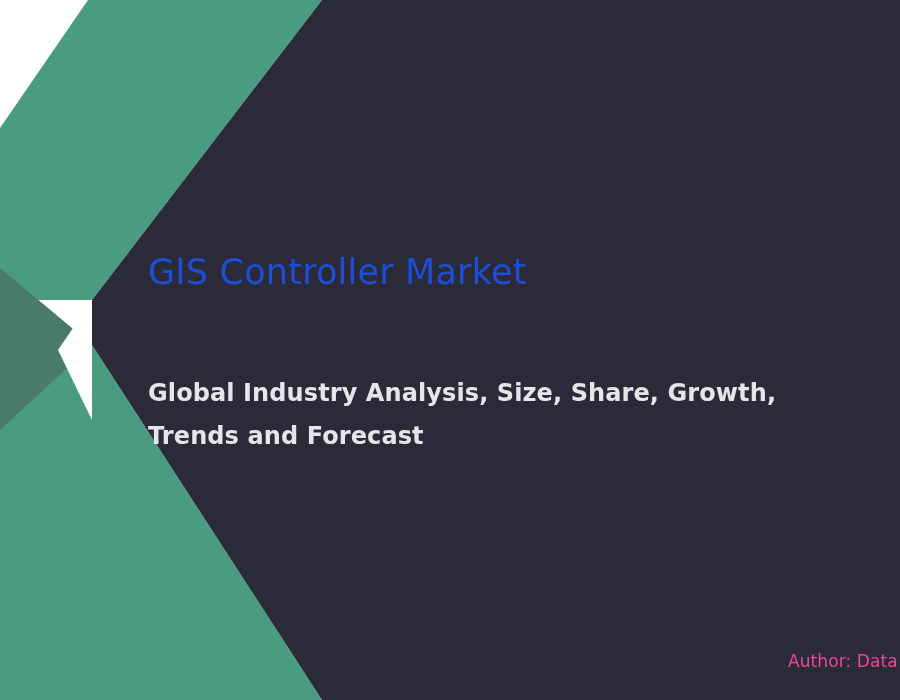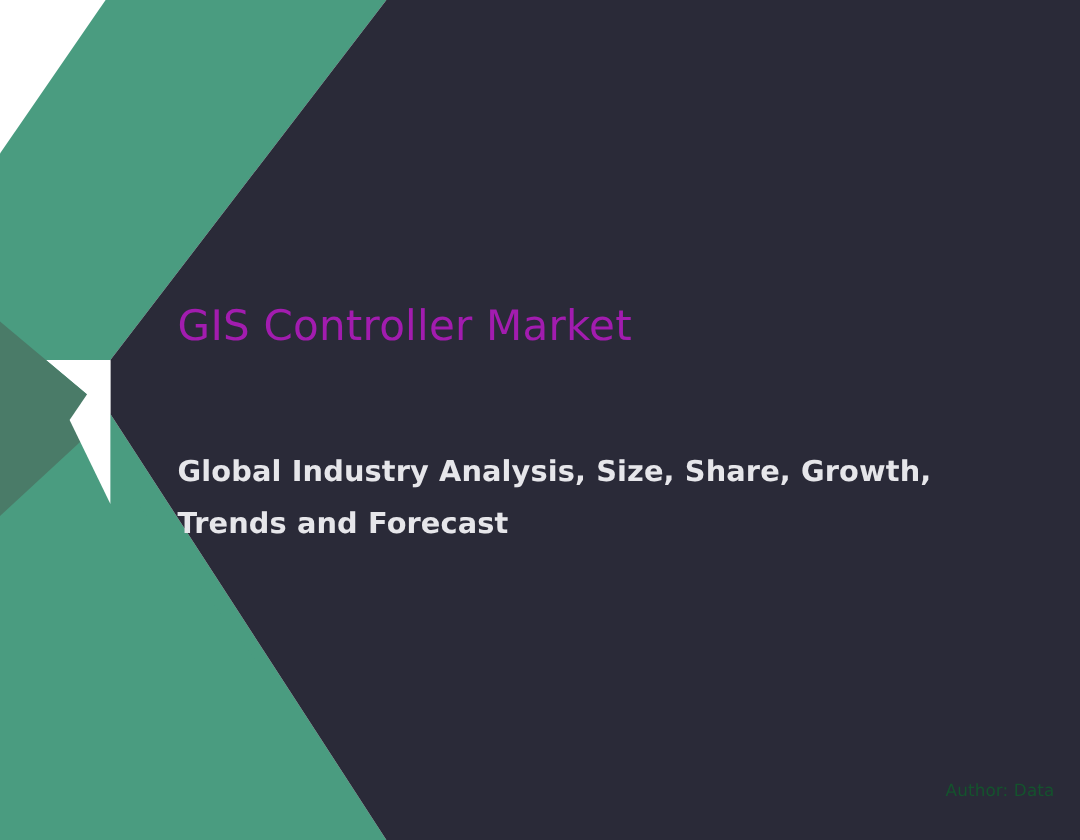--- a/index.html
+++ b/index.html
@@ -36,21 +36,21 @@
     position: absolute;
     left: 148px;
     top: 252px;
     width: 700px;
   }
   .slide-title {
     margin: 0;
     font-size: 35px;
     font-weight: 400;
     line-height: 1.18;
-    color: #a21caf;
+    color: #1d4ed8;
     letter-spacing: 0.2px;
     white-space: nowrap;
   }
   .subtitle-block {
     position: absolute;
     left: 148px;
     top: 372px;
     width: 660px;
   }
   .slide-subtitle {
@@ -59,23 +59,23 @@
     font-weight: 700;
     line-height: 1.78;
     color: #e6e6ea;
     letter-spacing: 0.1px;
   }
   .author-line {
     position: absolute;
     left: 788px;
     top: 651px;
     white-space: nowrap;
-    font-size: 14px;
+    font-size: 17px;
     font-weight: 400;
-    color: #14532d;
+    color: #ec4899;
     letter-spacing: 0.1px;
   }
 </style>
 </head>
 <body>
 
 <div class="slide">
 
   <svg class="slide-bg" viewBox="0 0 900 700" width="900" height="700" preserveAspectRatio="none">
 

